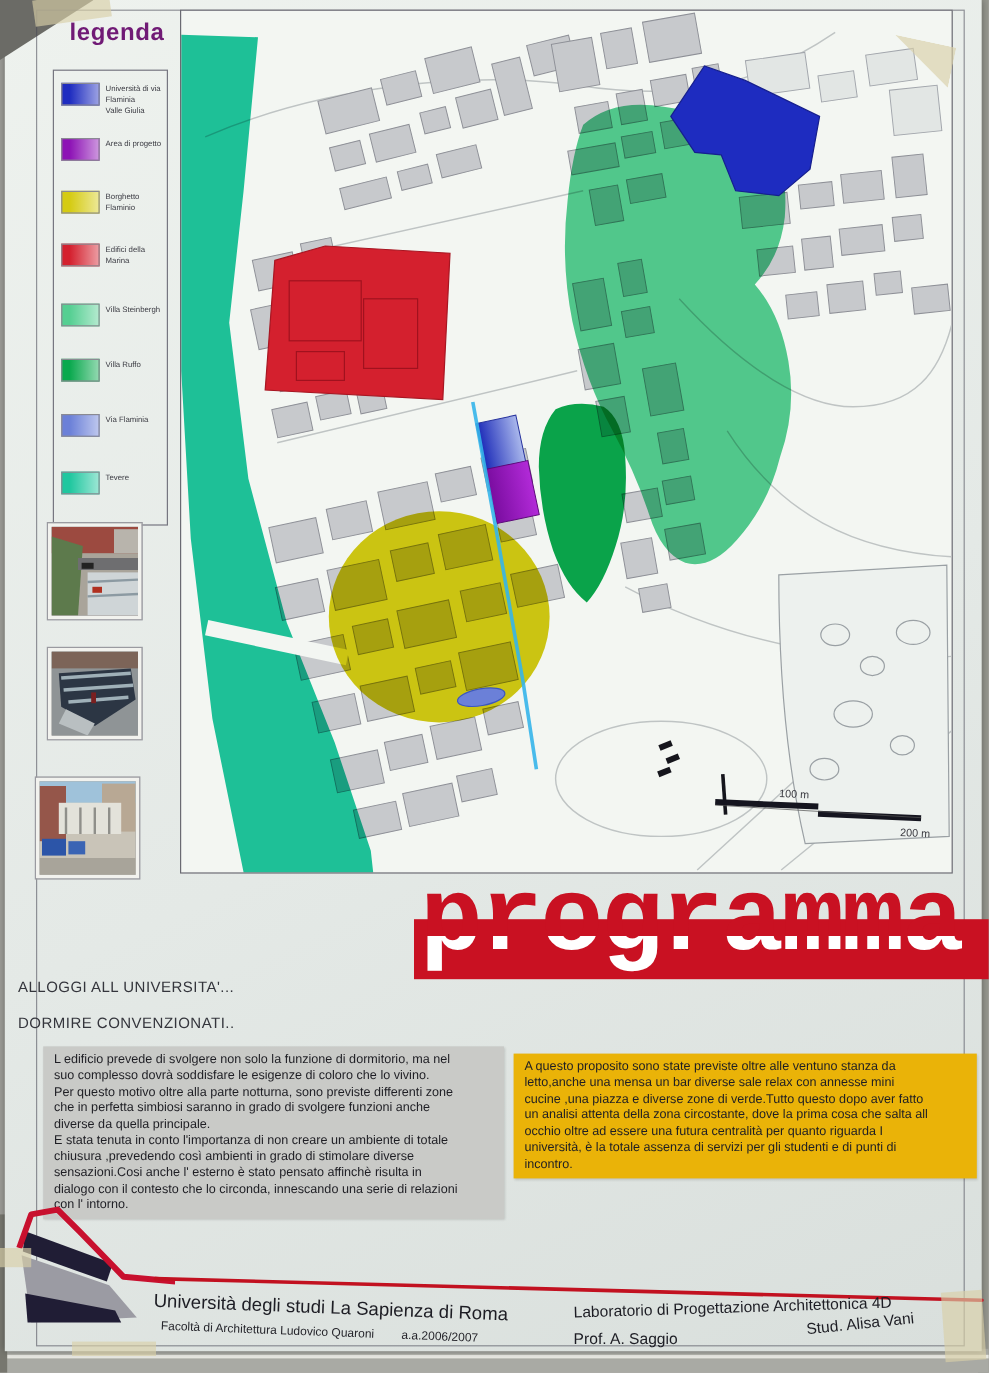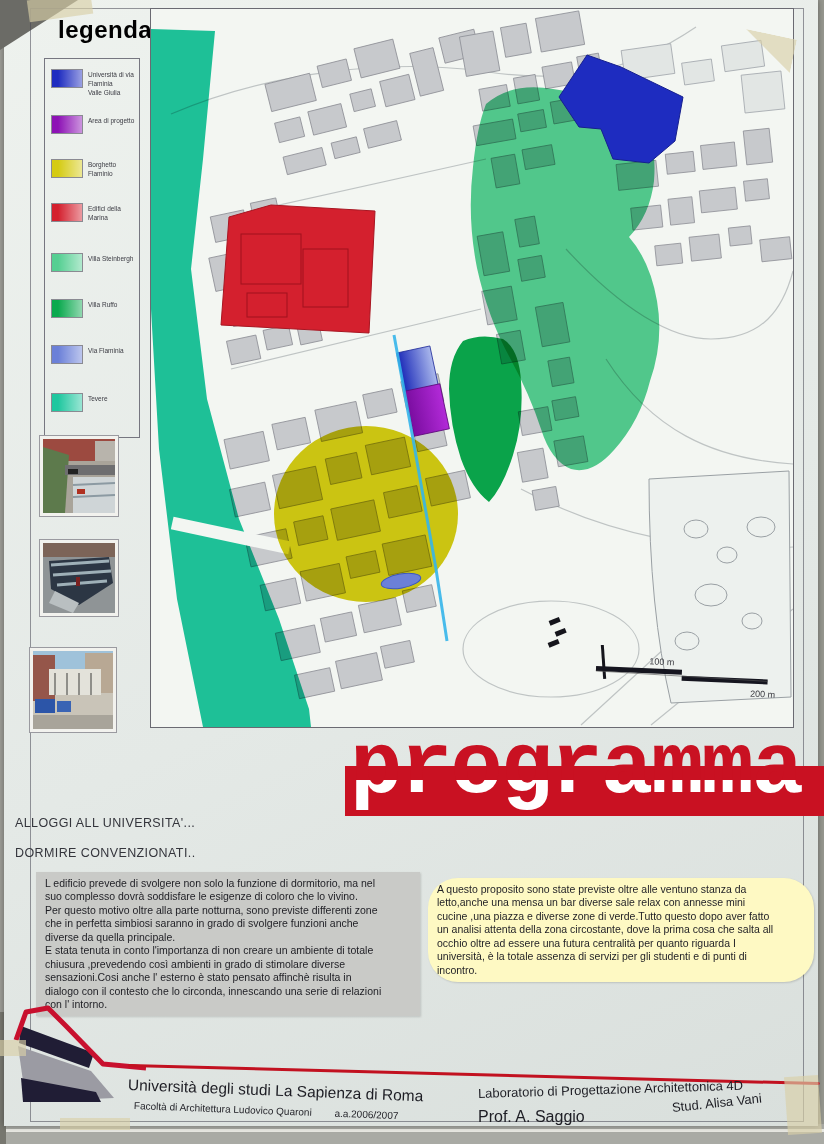--- a/index.html
+++ b/index.html
@@ -17,50 +17,50 @@
   .wall-bottom{left:0;top:1124px;width:824px;height:20px;background:#a9aaa4;}
   .wall-bottom .shine{position:absolute;left:0;top:5px;width:824px;height:3px;background:#e8e8e2;}
   .wall-left-sliver{left:0;top:1012px;width:6px;height:132px;background:#77776f;}
   
   .poster{left:4px;top:0;width:814px;height:1126px;
     background:linear-gradient(155deg,#eef2ee 0%,#e4e9e6 55%,#d9dfdc 100%);
     box-shadow:0 0 6px rgba(0,0,0,.35);}
   .frame{left:30px;top:8px;width:772px;height:1112px;border:1px solid rgba(70,70,82,.55);}
   .tape{background:#d8cfa8;opacity:.65;}
   
-  .legend-title{left:58px;top:16px;font-size:24px;font-weight:bold;color:#000000;letter-spacing:.5px;}
+  .legend-title{left:58px;top:16px;font-size:20px;font-weight:bold;color:#701a75;letter-spacing:.5px;}
   .legend-box{left:44px;top:58px;width:94px;height:378px;border:1px solid #767680;}
   .legend-row{position:absolute;left:6px;width:84px;height:40px;}
   .swatch{position:absolute;left:0;top:0;width:30px;height:17px;border:1px solid #8a8a92;}
   .swatch::after{content:"";position:absolute;inset:0;
     background:linear-gradient(90deg,rgba(255,255,255,0) 20%,rgba(255,255,255,.55) 100%);}
   .swatch-label{position:absolute;left:37px;top:2px;width:50px;font-size:6.5px;line-height:1.35;color:#3a3a42;}
   .photo{border:3px solid #f2f2ee;outline:1px solid #9a9aa0;background:#888;}
   
   .map{left:150px;top:8px;width:642px;height:718px;background:#f3f6f2;border:1px solid #6a6a72;}
   
   .band{left:345px;top:766px;width:479px;height:50px;}
   .banner-text{left:350px;top:712px;width:474px;height:130px;
     font-size:87px;line-height:1;font-weight:bold;letter-spacing:-2px;}
   .banner-text span{position:absolute;left:0;top:14px;white-space:nowrap;font-family:Liberation Mono, monospace;}
   .banner-red{clip-path:inset(0 0 calc(100% - 54px) 0);}
   .banner-white{color:#fff;clip-path:inset(54px 0 0 0);}
   
   .hline{left:15px;font-size:12.5px;color:#34353c;letter-spacing:.4px;}
   .panel{padding:5px 9px;font-size:10.5px;line-height:1.28;color:#1e1e24;white-space:pre-line;}
   .panel-left{left:36px;top:872px;width:366px;background:#c9cac7;box-shadow:1px 1px 2px rgba(0,0,0,.15);}
-  .panel-right{left:428px;top:878px;width:368px;background:#fef9c3;box-shadow:1px 1px 2px rgba(0,0,0,.15);border-radius:30px;}
+  .panel-right{left:428px;top:878px;width:368px;background:#eab308;box-shadow:1px 1px 2px rgba(0,0,0,.15);}
   
   .red-line{left:128px;top:1064px;width:692px;height:3px;background:#c21120;
     transform:rotate(1.5deg);transform-origin:left center;border-radius:2px;}
   .f-univ{left:128px;top:1076px;font-size:15.5px;color:#1d1d24;transform:rotate(2.2deg);transform-origin:left center;}
   .f-fac{left:134px;top:1100px;font-size:10px;color:#26262c;transform:rotate(2.2deg);transform-origin:left center;}
   .f-fac .yr{margin-left:20px;}
   .f-lab{left:478px;top:1086px;font-size:13px;color:#1d1d24;transform:rotate(-1.8deg);transform-origin:left center;}
-  .f-prof{left:478px;top:1108px;font-size:16px;color:#1d1d24;}
+  .f-prof{left:478px;top:1108px;font-size:13px;color:#1d1d24;}
   .f-stud{left:672px;top:1100px;font-size:13px;color:#1d1d24;transform:rotate(-6deg);transform-origin:left center;}
 </style>
 </head>
 <body>
 
 <div class="abs wall-right"></div>
 <div class="abs wall-bottom">
     <div class="shine"></div>
   </div>
 <div class="abs wall-left-sliver"></div>

